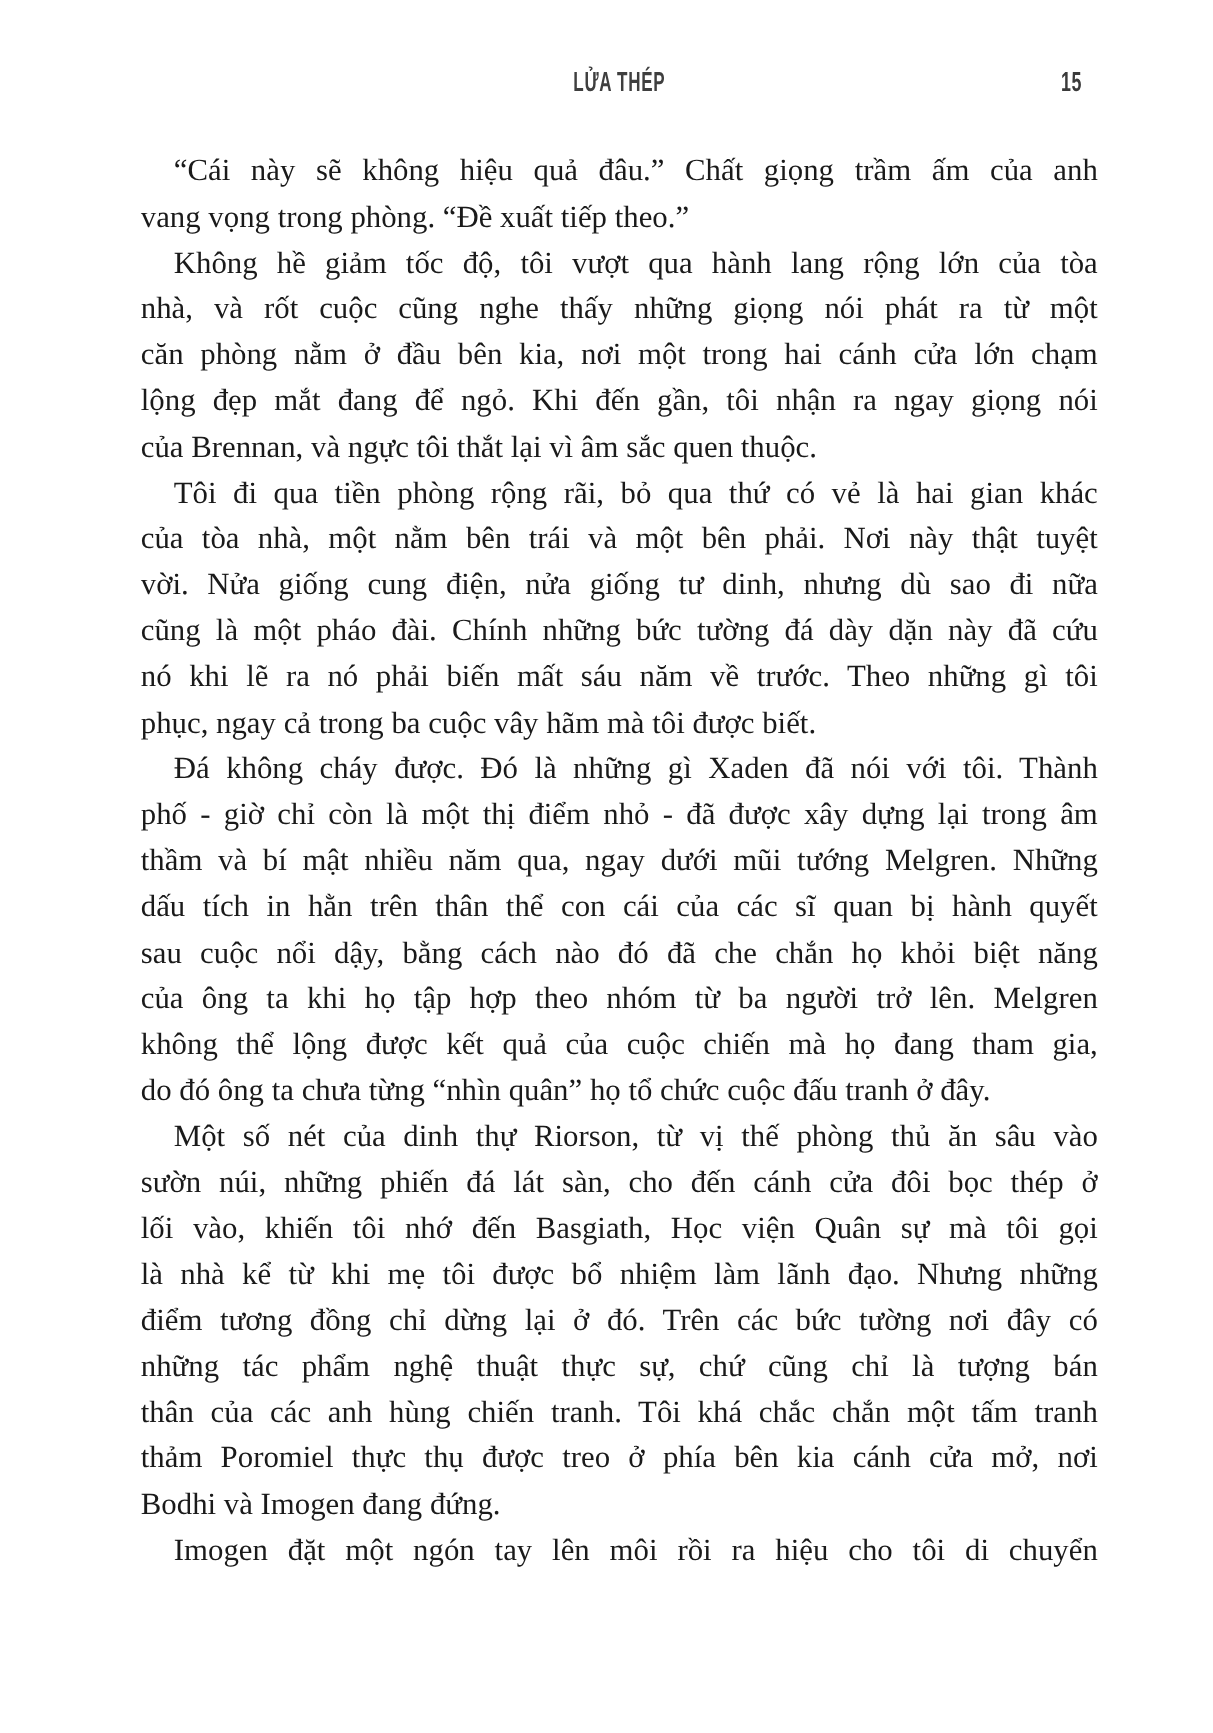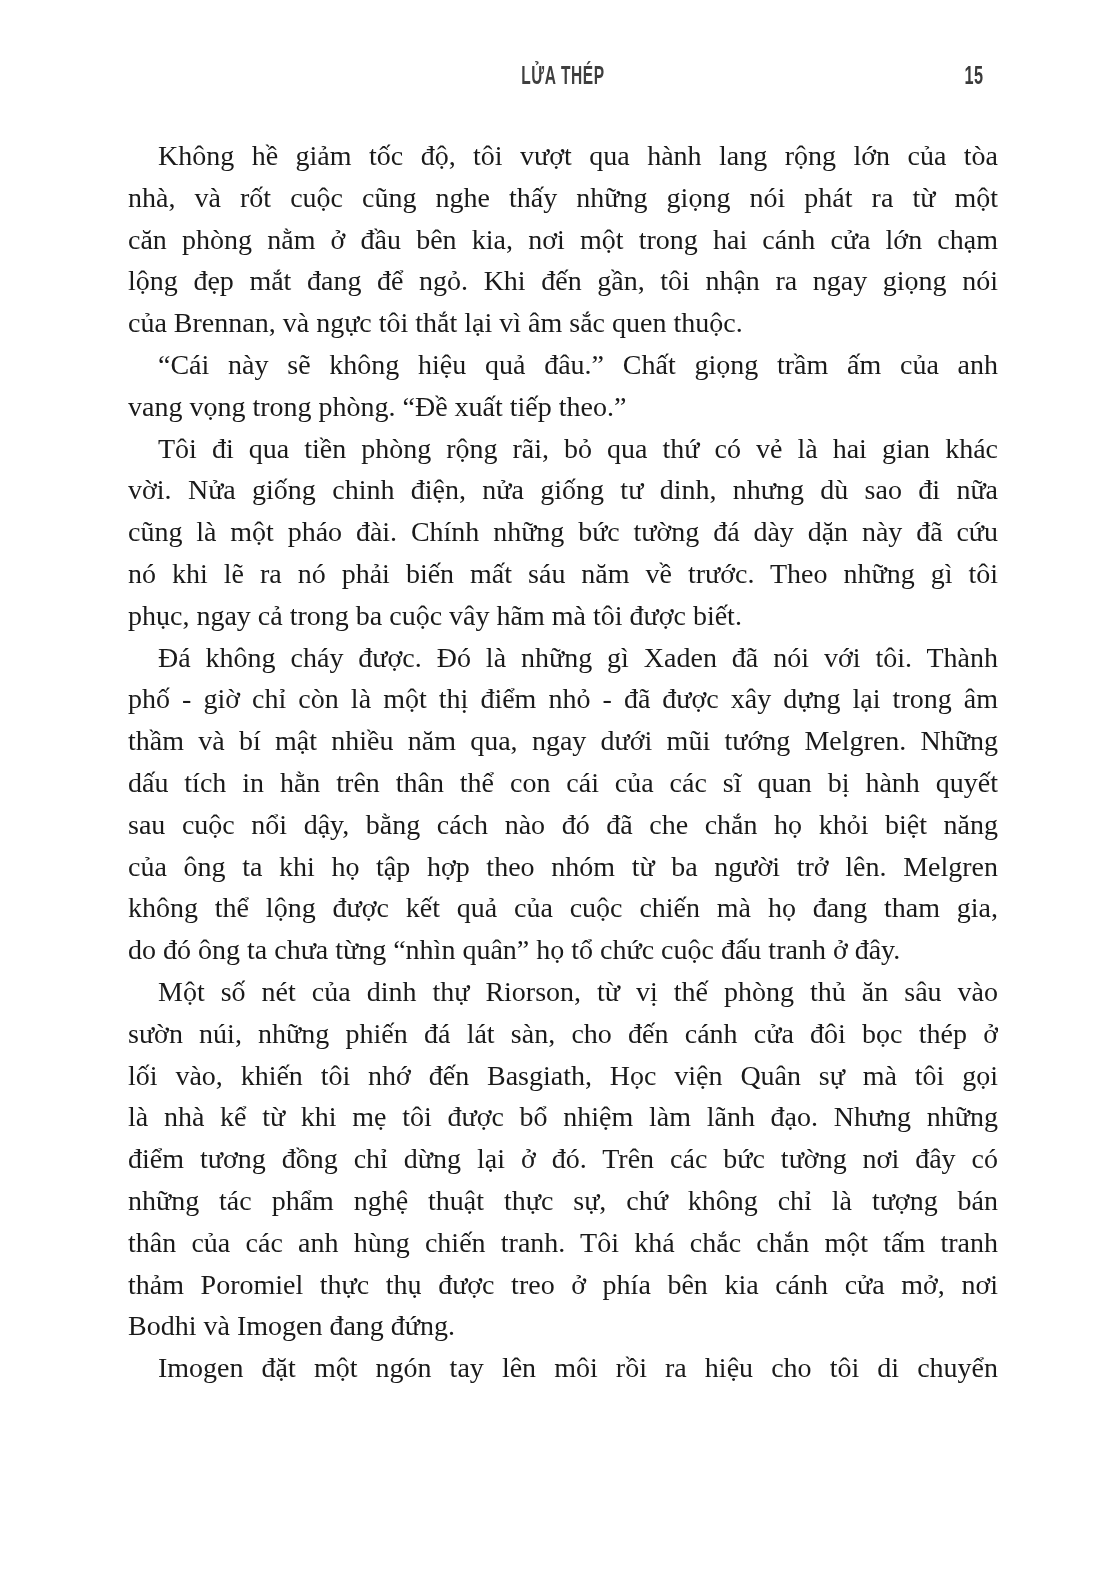--- a/index.html
+++ b/index.html
@@ -86,54 +86,55 @@
 <body>
 
 <div class="page">
   <header class="page-header">
     <h1 class="running-title">LỬA THÉP</h1>
     <span class="page-number">15</span>
   </header>
 
   <main class="text-block" id="text-block">
       <div class="paragraph">
+        <div class="line first">“Cái này sẽ không hiệu quả đâu.” Chất giọng trầm ấm của anh</div>
+        <div class="line last">vang vọng trong phòng. “Đề xuất tiếp theo.”</div>
+      </div>
+      <div class="paragraph">
         <div class="line first">Không hề giảm tốc độ, tôi vượt qua hành lang rộng lớn của tòa</div>
         <div class="line">nhà, và rốt cuộc cũng nghe thấy những giọng nói phát ra từ một</div>
         <div class="line">căn phòng nằm ở đầu bên kia, nơi một trong hai cánh cửa lớn chạm</div>
         <div class="line">lộng đẹp mắt đang để ngỏ. Khi đến gần, tôi nhận ra ngay giọng nói</div>
         <div class="line last">của Brennan, và ngực tôi thắt lại vì âm sắc quen thuộc.</div>
       </div>
       <div class="paragraph">
-        <div class="line first">“Cái này sẽ không hiệu quả đâu.” Chất giọng trầm ấm của anh</div>
-        <div class="line last">vang vọng trong phòng. “Đề xuất tiếp theo.”</div>
-      </div>
-      <div class="paragraph">
         <div class="line first">Tôi đi qua tiền phòng rộng rãi, bỏ qua thứ có vẻ là hai gian khác</div>
-        <div class="line">vời. Nửa giống chinh điện, nửa giống tư dinh, nhưng dù sao đi nữa</div>
+        <div class="line">của tòa nhà, một nằm bên trái và một bên phải. Nơi này thật tuyệt</div>
+        <div class="line">vời. Nửa giống cung điện, nửa giống tư dinh, nhưng dù sao đi nữa</div>
         <div class="line">cũng là một pháo đài. Chính những bức tường đá dày dặn này đã cứu</div>
         <div class="line">nó khi lẽ ra nó phải biến mất sáu năm về trước. Theo những gì tôi</div>
         <div class="line last">phục, ngay cả trong ba cuộc vây hãm mà tôi được biết.</div>
       </div>
       <div class="paragraph">
         <div class="line first">Đá không cháy được. Đó là những gì Xaden đã nói với tôi. Thành</div>
         <div class="line">phố - giờ chỉ còn là một thị điểm nhỏ - đã được xây dựng lại trong âm</div>
         <div class="line">thầm và bí mật nhiều năm qua, ngay dưới mũi tướng Melgren. Những</div>
         <div class="line">dấu tích in hằn trên thân thể con cái của các sĩ quan bị hành quyết</div>
         <div class="line">sau cuộc nổi dậy, bằng cách nào đó đã che chắn họ khỏi biệt năng</div>
         <div class="line">của ông ta khi họ tập hợp theo nhóm từ ba người trở lên. Melgren</div>
         <div class="line">không thể lộng được kết quả của cuộc chiến mà họ đang tham gia,</div>
         <div class="line last">do đó ông ta chưa từng “nhìn quân” họ tổ chức cuộc đấu tranh ở đây.</div>
       </div>
       <div class="paragraph">
         <div class="line first">Một số nét của dinh thự Riorson, từ vị thế phòng thủ ăn sâu vào</div>
         <div class="line">sườn núi, những phiến đá lát sàn, cho đến cánh cửa đôi bọc thép ở</div>
         <div class="line">lối vào, khiến tôi nhớ đến Basgiath, Học viện Quân sự mà tôi gọi</div>
         <div class="line">là nhà kể từ khi mẹ tôi được bổ nhiệm làm lãnh đạo. Nhưng những</div>
         <div class="line">điểm tương đồng chỉ dừng lại ở đó. Trên các bức tường nơi đây có</div>
-        <div class="line">những tác phẩm nghệ thuật thực sự, chứ không chỉ là tượng bán</div>
+        <div class="line">những tác phẩm nghệ thuật thực sự, chứ cũng chỉ là tượng bán</div>
         <div class="line">thân của các anh hùng chiến tranh. Tôi khá chắc chắn một tấm tranh</div>
         <div class="line">thảm Poromiel thực thụ được treo ở phía bên kia cánh cửa mở, nơi</div>
         <div class="line last">Bodhi và Imogen đang đứng.</div>
       </div>
       <div class="paragraph">
         <div class="line first">Imogen đặt một ngón tay lên môi rồi ra hiệu cho tôi di chuyển</div>
       </div>
     </main>
 </div>
 

